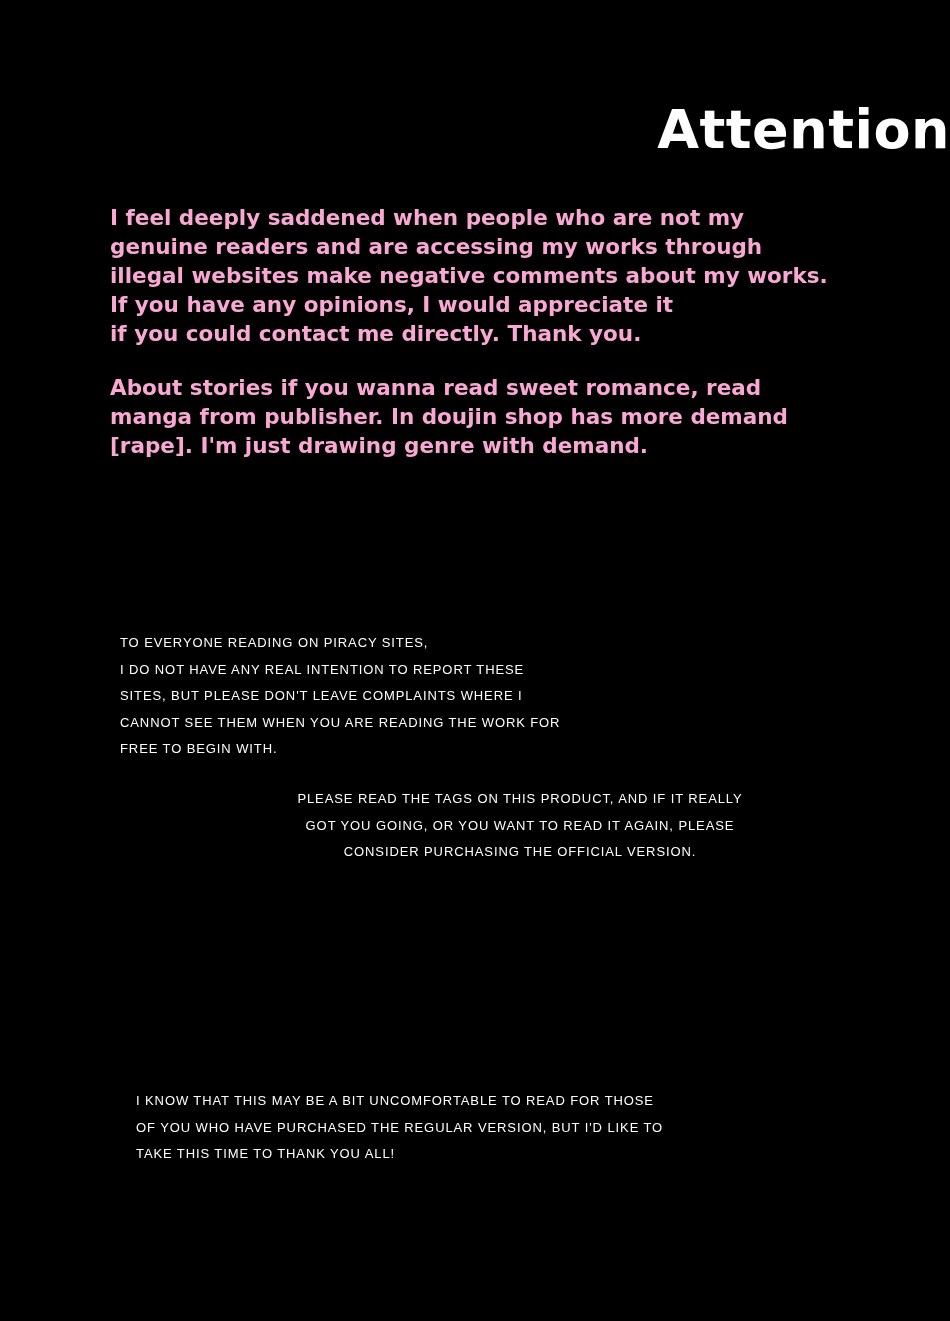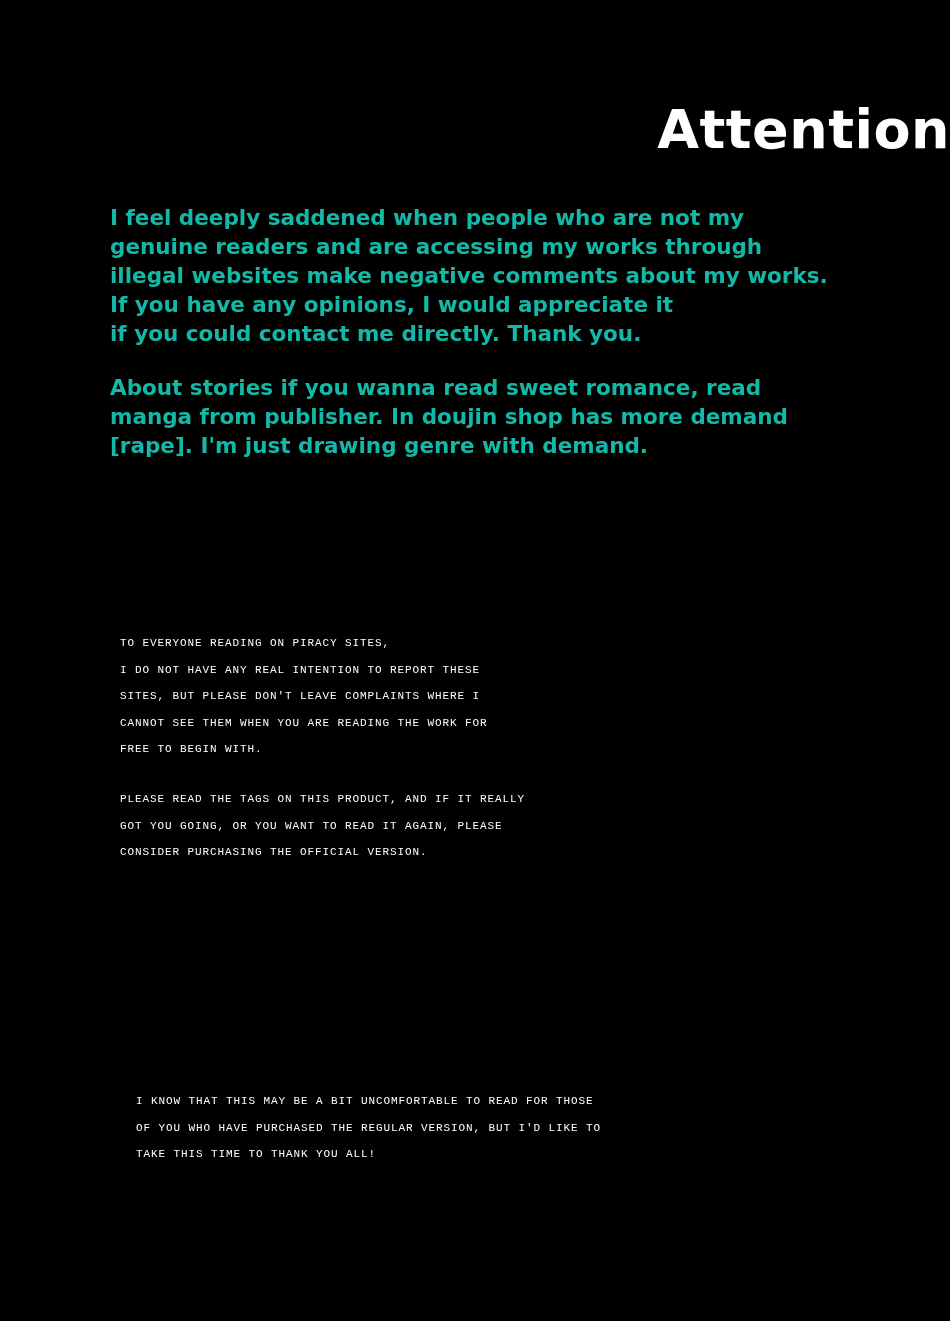--- a/index.html
+++ b/index.html
@@ -35,41 +35,41 @@
   }
 
   .block-bold {
     position: absolute;
     left: 110px;
     width: 790px;
     font-family: "DejaVu Sans", sans-serif;
     font-weight: bold;
     font-size: 21.5px;
     line-height: 29px;
-    color: #14b8a6;
+    color: #f9a8d4;
     white-space: pre-line;
   }
   .para1 { top: 203px; }
   .para2 { top: 373px; }
 
   .block-hand {
     position: absolute;
     left: 120px;
     width: 800px;
-    font-family: Liberation Mono, monospace;
+    font-family: Liberation Sans, sans-serif;
     font-weight: normal;
-    font-size: 11px;
+    font-size: 13px;
     line-height: 26.5px;
     letter-spacing: 0.9px;
     color: #ffffff;
     white-space: pre-line;
     font-stretch: normal;
   }
   .hand3 { top: 630px; }
-  .hand4 { top: 786px; }
+  .hand4 { top: 786px; text-align: center; }
   .hand5 { top: 1088px; margin-left: 16px; }
   .hand6 { top: 1178px; }
 </style>
 </head>
 <body>
 
 <div class="page">
 
   <div class="title">Attention</div>
 

